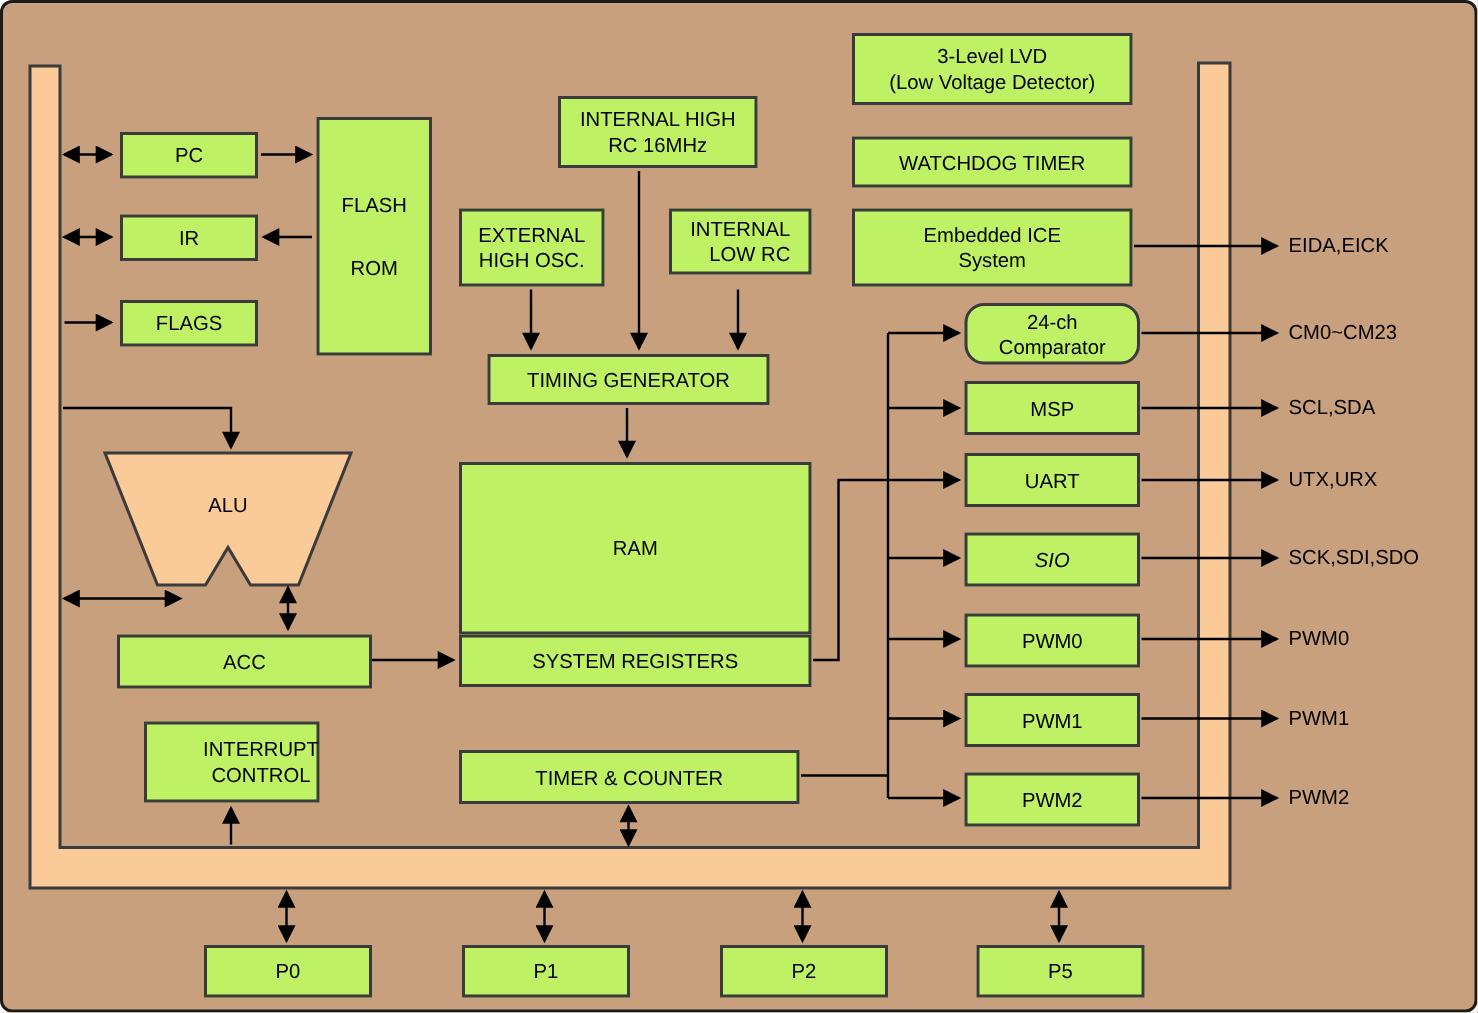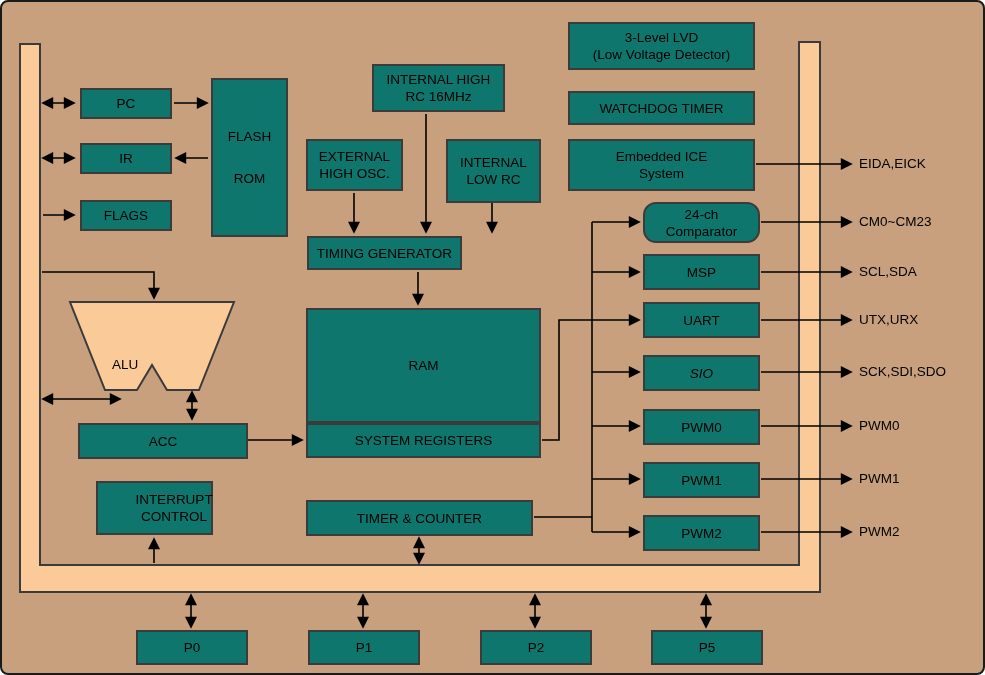--- a/index.html
+++ b/index.html
@@ -3,29 +3,29 @@
 <meta charset="utf-8">
 <style>
   html,body{margin:0;padding:0;background:#ffffff;font-family:"Liberation Sans","DejaVu Sans",sans-serif;}
   .stage{
     position:relative;width:985px;height:675px;box-sizing:border-box;
     background:#C8A07E;border:2px solid #1a1a1a;border-radius:8px;overflow:hidden;
   }
   .wires{position:absolute;left:0;top:0;width:985px;height:675px;}
   .box{
     position:absolute;box-sizing:border-box;
-    background:#0f766e;border:2px solid #3B3B3B;
+    background:#bef264;border:2px solid #3B3B3B;
     display:flex;align-items:center;justify-content:center;
     text-align:center;white-space:pre-line;
     font-size:13.5px;line-height:17px;color:#000;
   }
   .box.flash{line-height:42px;}
   .alu-label{
-    position:absolute;left:110px;top:327px;width:80px;
-    font-size:13.5px;color:#000;margin-top:28px;
+    position:absolute;left:110px;top:327px;width:80px;text-align:center;
+    font-size:13.5px;color:#000;
   }
   .sig{
     position:absolute;left:857px;height:18px;line-height:18px;
     font-size:13.5px;color:#000;white-space:nowrap;
   }
 </style>
 </head>
 <body>
 
 <div class="stage">
@@ -95,23 +95,23 @@
 ROM</div>
   <div class="alu-label">ALU</div>
   <div class="box" style="left:76px;top:421px;width:170px;height:36px;">ACC</div>
   <div class="box" style="left:94px;top:479px;width:117px;height:54px;padding-left:39px;">INTERRUPT
 CONTROL</div>
 
   <div class="box" style="left:358px;top:62px;width:133px;height:48px;margin-left:12px;">INTERNAL HIGH
 RC 16MHz</div>
   <div class="box" style="left:304px;top:137px;width:97px;height:52px;">EXTERNAL
 HIGH OSC.</div>
-  <div class="box" style="left:444px;top:137px;width:95px;height:64px;">INTERNAL
+  <div class="box" style="left:444px;top:137px;width:95px;height:44px;text-align:right;">INTERNAL
 LOW RC</div>
-  <div class="box" style="left:305px;top:234px;width:155px;height:34px;">TIMING GENERATOR</div>
+  <div class="box" style="left:323px;top:234px;width:188px;height:34px;">TIMING GENERATOR</div>
 
   <div class="box" style="left:304px;top:306px;width:235px;height:115px;">RAM</div>
   <div class="box" style="left:304px;top:421px;width:235px;height:35px;">SYSTEM REGISTERS</div>
   <div class="box" style="left:304px;top:498px;width:227px;height:36px;">TIMER &amp; COUNTER</div>
 
   <div class="box" style="left:566px;top:20px;width:187px;height:48px;">3-Level LVD
 (Low Voltage Detector)</div>
   <div class="box" style="left:566px;top:89px;width:187px;height:34px;">WATCHDOG TIMER</div>
   <div class="box" style="left:566px;top:137px;width:187px;height:52px;">Embedded ICE
 System</div>

